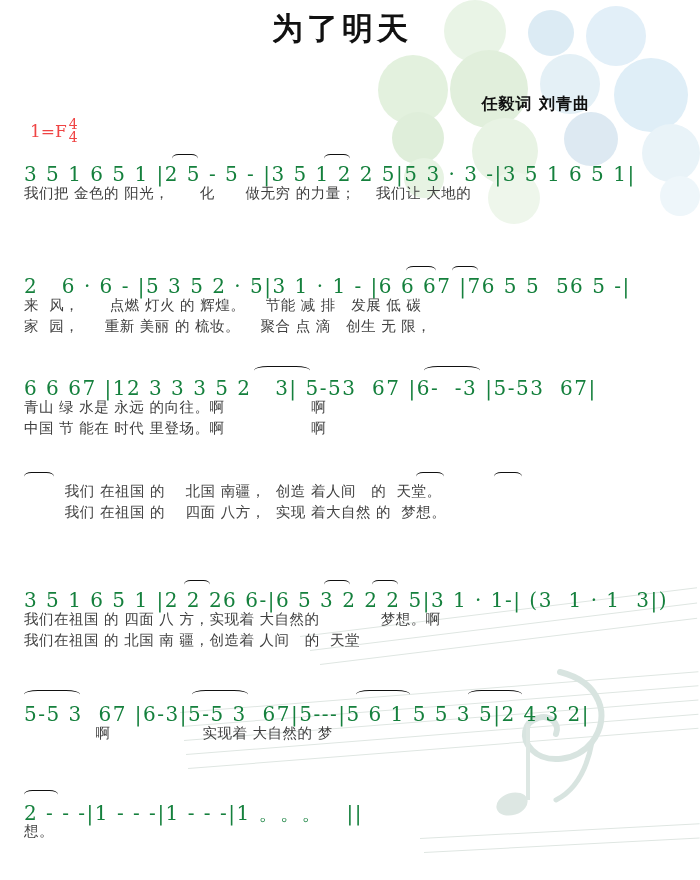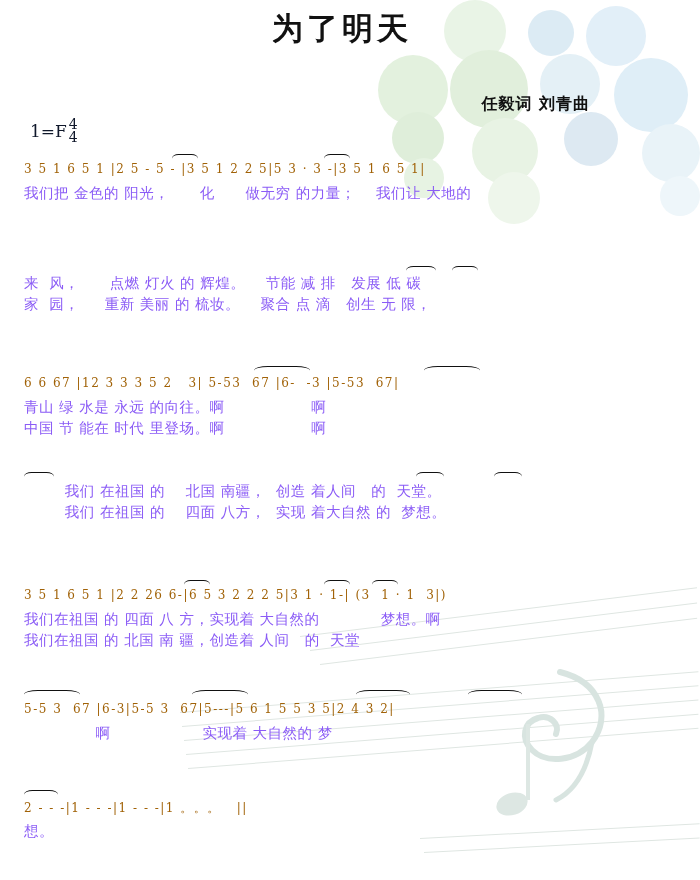--- a/index.html
+++ b/index.html
@@ -63,50 +63,50 @@
     font-weight: bold;
     color: #111;
     letter-spacing: 1px;
   }
   .keysig {
     position: absolute;
     left: 30px;
     top: 118px;
     font-family: "DejaVu Serif", "Liberation Serif", serif;
     font-size: 17px;
-    color: #0f172a;
+    color: #ef4444;
     display: flex;
     align-items: center;
   }
   .keysig .frac {
     display: inline-flex;
     flex-direction: column;
     line-height: 0.95;
     font-size: 14px;
     margin-left: 2px;
     align-items: center;
   }
   
   .system {
     position: absolute;
     left: 24px;
     width: 660px;
   }
   .notes {
     font-family: "DejaVu Serif", "Liberation Serif", serif;
-    font-size: 12px;
+    font-size: 20px;
     letter-spacing: 1.5px;
-    color: #a16207;
+    color: #15803d;
     white-space: pre;
     height: 22px;
   }
   .lyric {
     font-family: "DejaVu Sans", "Liberation Sans", sans-serif;
     font-size: 14.5px;
-    color: #8b5cf6;
+    color: #404040;
     white-space: pre;
     height: 21px;
     letter-spacing: 0.5px;
   }
   .slurs {
     position: relative;
     height: 10px;
   }
   .slur {
     position: absolute;
@@ -179,20 +179,21 @@
       </div>
       <div class="notes">3 5 1 6 5 1 |2 5 - 5 - |3 5 1 2 2 5|5 3 · 3 -|3 5 1 6 5 1|</div>
       <div class="lyric">我们把 金色的 阳光，      化      做无穷 的力量；    我们让 大地的</div>
     </div>
 
     <div class="system" style="top:264px;">
       <div class="slurs">
         <div class="slur" style="left:382px;top:2px;width:30px;"></div>
         <div class="slur" style="left:428px;top:2px;width:26px;"></div>
       </div>
+      <div class="notes">2   6 · 6 - |5 3 5 2 · 5|3 1 · 1 - |6 6 67 |76 5 5  56 5 -|</div>
       <div class="lyric">来  风，      点燃 灯火 的 辉煌。    节能 减 排   发展 低 碳</div>
       <div class="lyric">家  园，     重新 美丽 的 梳妆。    聚合 点 滴   创生 无 限，</div>
     </div>
 
     <div class="system" style="top:366px;">
       <div class="slurs">
         <div class="slur" style="left:230px;top:0px;width:56px;"></div>
         <div class="slur" style="left:400px;top:0px;width:56px;"></div>
       </div>
       <div class="notes">6 6 67 |12 3 3 3 5 2   3| 5-53  67 |6-  -3 |5-53  67|</div>

